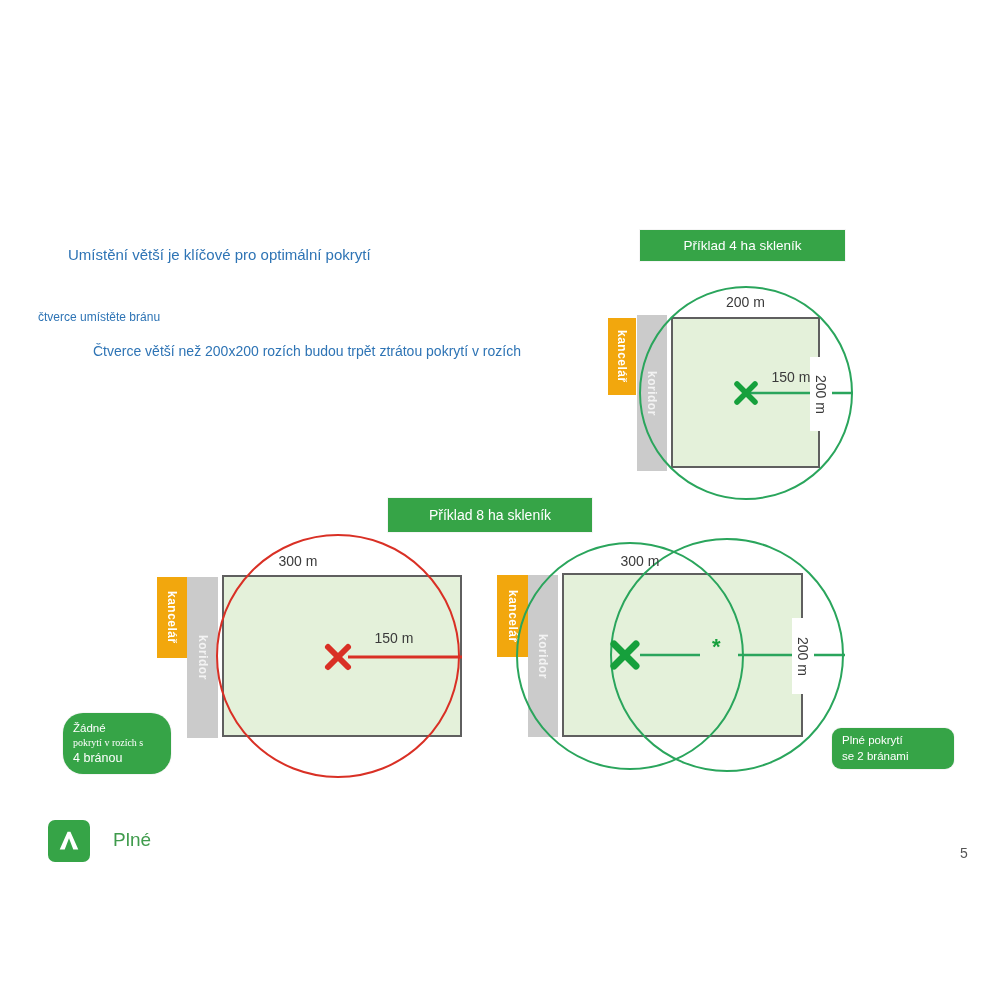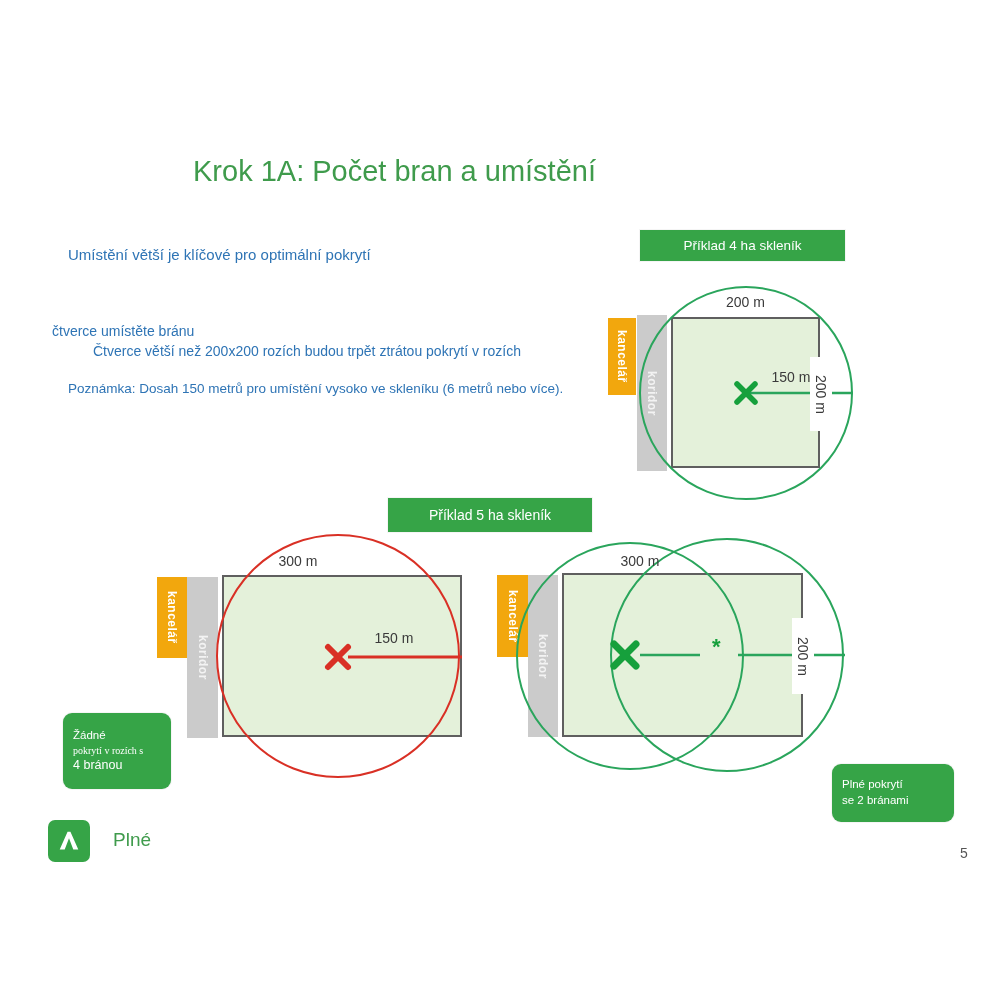--- a/index.html
+++ b/index.html
@@ -9,21 +9,21 @@
   }
   .abs { position:absolute; }
 
   .title {
     left:193px; top:155px; font-size:29px; color:var(--title-green);
     white-space:nowrap;
   }
   .intro { color:var(--blue); white-space:nowrap; }
   .intro.l1 { left:68px; top:246px; font-size:15px; }
   .intro.l2a { left:47px; top:285px; font-size:17.5px; color:var(--navy); }
-  .intro.l2b { left:52px; top:310px; font-size:14px;margin-top:13px; }
+  .intro.l2b { left:38px; top:310px; font-size:12px; }
   .intro.l3 { left:93px; top:343px; font-size:14px; }
   .intro.l4 { left:68px; top:381px; font-size:13.5px; }
 
   .badge {
     background:var(--badge-green); color:#fff; border-radius:0;
     display:flex; align-items:center; justify-content:center;
     font-size:13.5px; box-shadow:0 0 0 1px rgba(0,0,0,0.04);
   }
   .badge.note {
     flex-direction:column; align-items:flex-start; justify-content:center;
@@ -66,26 +66,24 @@
     background:var(--badge-green); display:flex; align-items:center; justify-content:center;
   }
   .logo-text { left:113px; top:829px; font-size:19px; color:var(--title-green); }
   .page-num { left:960px; top:845px; font-size:14px; color:#555; }
 </style>
 </head>
 <body>
 
 <div class="slide">
 
-  <div class="abs title">Krok 1A: Počet bran a umístění</div>
 
   <div class="abs intro l1">Umístění větší je klíčové pro optimální pokrytí</div>
   <div class="abs intro l2b">čtverce umístěte bránu</div>
   <div class="abs intro l3">Čtverce větší než 200x200 rozích budou trpět ztrátou pokrytí v rozích</div>
-  <div class="abs intro l4">Poznámka: Dosah 150 metrů pro umístění vysoko ve skleníku (6 metrů nebo více).</div>
 
   <div class="abs" style="left:595px; top:225px; width:375px; height:290px;">
     <div class="abs badge" style="left:45px; top:5px; width:205px; height:31px;">Příklad 4 ha skleník</div>
 
     <div class="abs vbox office" style="left:13px; top:93px; width:28px; height:77px;">kancelář</div>
     <div class="abs vbox corridor" style="left:42px; top:90px; width:30px; height:156px;">koridor</div>
 
     <div class="abs ghouse" style="left:76px; top:92px; width:149px; height:151px;"></div>
 
     <div class="abs circle green" style="left:44px; top:61px; width:214px; height:214px;"></div>
@@ -97,41 +95,41 @@
       <line class="gx" x1="142" y1="159" x2="160" y2="177"></line>
       <line class="gx" x1="142" y1="177" x2="160" y2="159"></line>
     </svg>
 
     <div class="abs lbl" style="left:165px; top:144px; width:62px;">150 m</div>
 
     <div class="abs vlbl" style="left:215px; top:132px; width:22px; height:74px;">200 m</div>
 
   </div>
 
-  <div class="abs badge" style="left:388px; top:498px; width:204px; height:34px; font-size:14px;">Příklad 5 ha skleník</div>
+  <div class="abs badge" style="left:388px; top:498px; width:204px; height:34px; font-size:14px;">Příklad 8 ha skleník</div>
 
   <div class="abs" style="left:60px; top:530px; width:420px; height:260px;">
     <div class="abs vbox office" style="left:97px; top:47px; width:30px; height:81px;">kancelář</div>
     <div class="abs vbox corridor" style="left:127px; top:47px; width:31px; height:161px;">koridor</div>
 
     <div class="abs ghouse" style="left:162px; top:45px; width:240px; height:162px;"></div>
 
     <div class="abs circle red" style="left:156px; top:4px; width:244px; height:244px;"></div>
 
     <div class="abs lbl" style="left:208px; top:23px; width:60px;">300 m</div>
 
     <svg class="abs marks" style="left:0; top:0;" width="420" height="260">
       <line class="rline" x1="288" y1="127" x2="402" y2="127"></line>
       <line class="rx" x1="268" y1="117" x2="288" y2="137"></line>
       <line class="rx" x1="268" y1="137" x2="288" y2="117"></line>
     </svg>
 
     <div class="abs lbl" style="left:303px; top:100px; width:62px;">150 m</div>
 
-    <div class="abs badge note" style="left:3px; top:183px; width:108px; height:76px;">
+    <div class="abs badge note" style="left:3px; top:183px; width:108px; height:61px;border-radius:20px;">
       <span>Žádné</span>
       <span style="font-size:10px;font-family:Liberation Serif, serif;">pokrytí v rozích s</span>
       <span style="font-size:12.5px;">4 bránou</span>
     </div>
   </div>
 
   <div class="abs" style="left:490px; top:530px; width:480px; height:260px;">
     <div class="abs vbox office" style="left:7px; top:45px; width:31px; height:82px;">kancelář</div>
     <div class="abs vbox corridor" style="left:38px; top:45px; width:30px; height:162px;">koridor</div>
 
@@ -146,21 +144,21 @@
       <line class="gline" x1="150" y1="125" x2="210" y2="125"></line>
       <line class="gline" x1="248" y1="125" x2="355" y2="125"></line>
       <line class="gx" style="stroke-width:7;" x1="124" y1="114" x2="146" y2="136"></line>
       <line class="gx" style="stroke-width:7;" x1="124" y1="136" x2="146" y2="114"></line>
     </svg>
 
     <div class="abs star" style="left:222px; top:104px;">*</div>
 
     <div class="abs vlbl" style="left:302px; top:88px; width:22px; height:76px;">200 m</div>
 
-    <div class="abs badge note" style="left:342px; top:198px; width:122px; height:58px;margin-top:36px;">
+    <div class="abs badge note" style="left:342px; top:198px; width:122px; height:41px;">
       <span>Plné pokrytí</span>
       <span>se 2 bránami</span>
     </div>
   </div>
 
   <div class="abs logo-box">
     <svg width="30" height="30" viewBox="0 0 42 42">
       <polygon points="8,33 19,8 23,8 34,33 27,33 21,17 15,33" fill="#ffffff"></polygon>
     </svg>
   </div>

